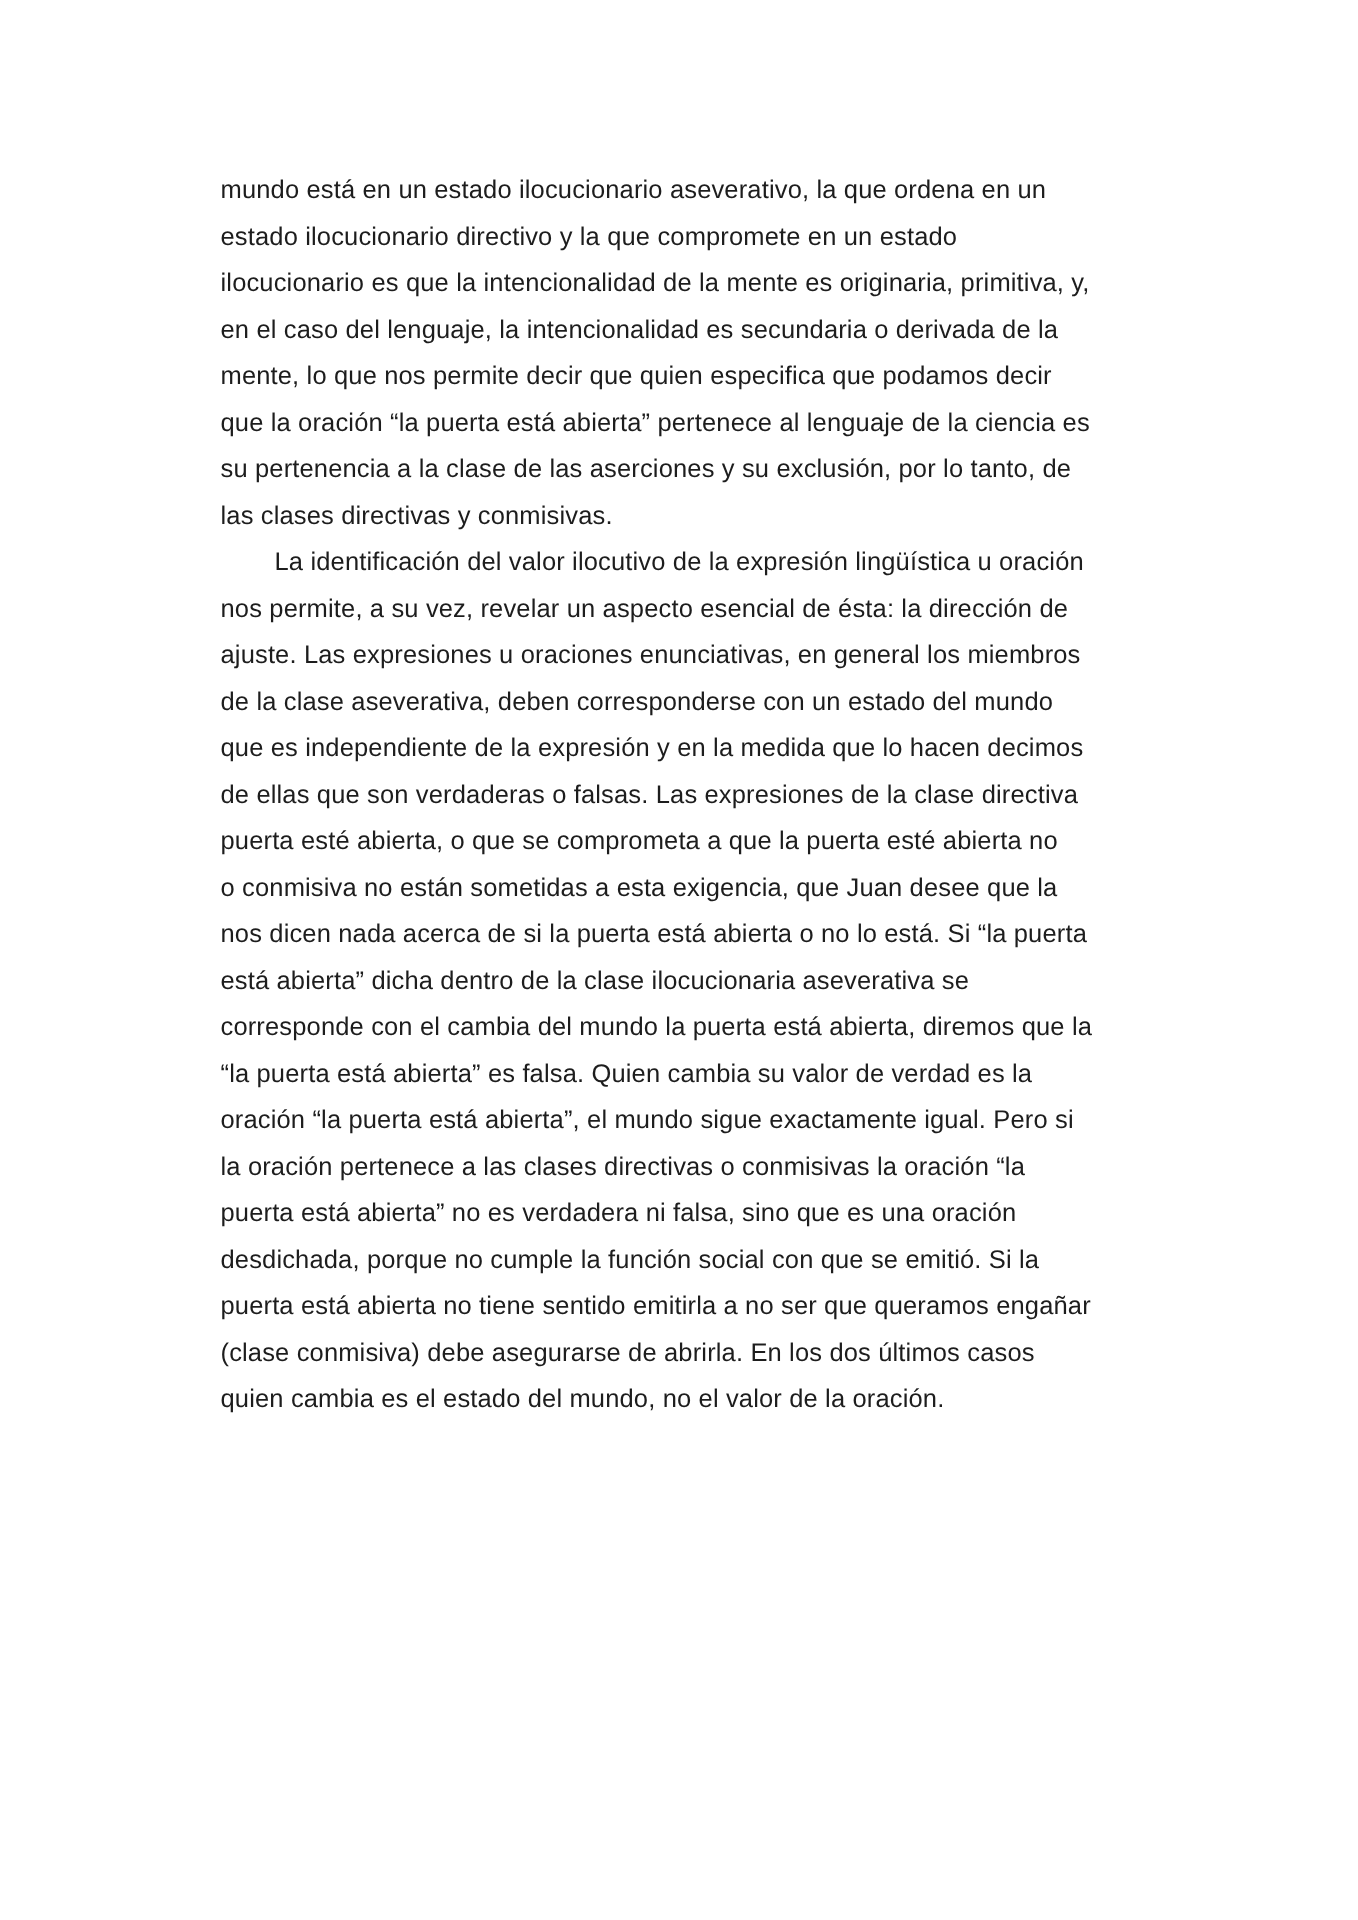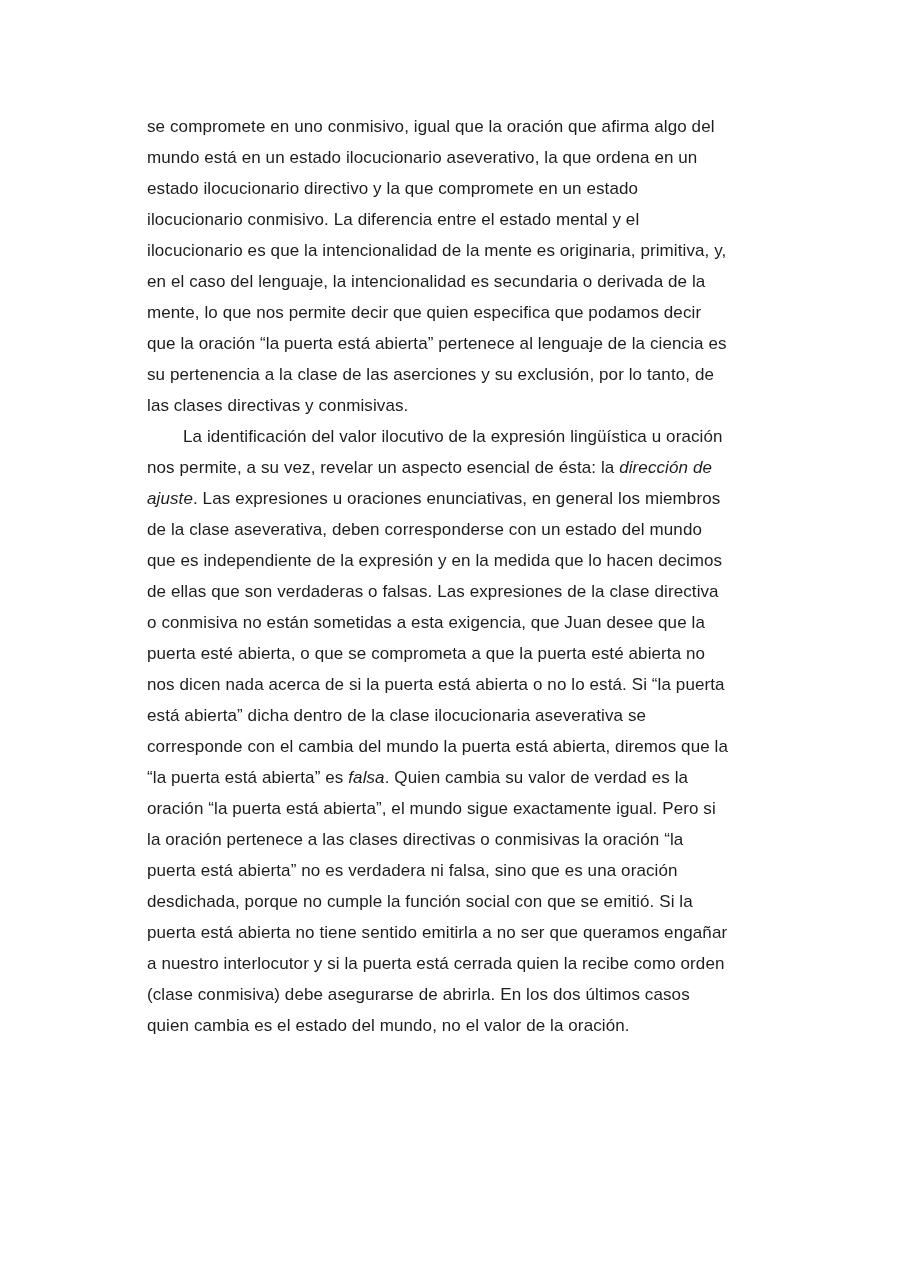--- a/index.html
+++ b/index.html
@@ -25,55 +25,52 @@
   .paragraph + .paragraph { }
   .line {
     white-space: pre;
     height: 31px;
     line-height: 31px;
     font-size: 17px;
     color: #1d1d1d;
     letter-spacing: 0.1px;
   }
   .paragraph.indented .line:first-child { text-indent: 36px; }
-  .seg-italic { font-style: italic; }
+  .seg-italic { }
 </style>
 </head>
 <body>
 
 <div class="page">
   <div class="text-block" id="text-block" style="color: rgb(29, 29, 29);">
       <div class="paragraph">
-        <div class="line"><span class="seg-regular">se compromete en uno conmisivo, igual que la oración que afirma algo del</span></div>
         <div class="line"><span class="seg-regular">mundo está en un estado ilocucionario aseverativo, la que ordena en un</span></div>
         <div class="line"><span class="seg-regular">estado ilocucionario directivo y la que compromete en un estado</span></div>
-        <div class="line"><span class="seg-regular">ilocucionario conmisivo. La diferencia entre el estado mental y el</span></div>
         <div class="line"><span class="seg-regular">ilocucionario es que la intencionalidad de la mente es originaria, primitiva, y,</span></div>
         <div class="line"><span class="seg-regular">en el caso del lenguaje, la intencionalidad es secundaria o derivada de la</span></div>
         <div class="line"><span class="seg-regular">mente, lo que nos permite decir que quien especifica que podamos decir</span></div>
         <div class="line"><span class="seg-regular">que la oración “la puerta está abierta” pertenece al lenguaje de la ciencia es</span></div>
         <div class="line"><span class="seg-regular">su pertenencia a la clase de las aserciones y su exclusión, por lo tanto, de</span></div>
         <div class="line"><span class="seg-regular">las clases directivas y conmisivas.</span></div>
       </div>
       <div class="paragraph indented">
         <div class="line"><span class="seg-regular">La identificación del valor ilocutivo de la expresión lingüística u oración</span></div>
         <div class="line"><span class="seg-regular">nos permite, a su vez, revelar un aspecto esencial de ésta: la </span><span class="seg-italic">dirección de</span></div>
         <div class="line"><span class="seg-italic">ajuste</span><span class="seg-regular">. Las expresiones u oraciones enunciativas, en general los miembros</span></div>
         <div class="line"><span class="seg-regular">de la clase aseverativa, deben corresponderse con un estado del mundo</span></div>
         <div class="line"><span class="seg-regular">que es independiente de la expresión y en la medida que lo hacen decimos</span></div>
         <div class="line"><span class="seg-regular">de ellas que son verdaderas o falsas. Las expresiones de la clase directiva</span></div>
+        <div class="line"><span class="seg-regular">puerta esté abierta, o que se comprometa a que la puerta esté abierta no</span></div>
         <div class="line"><span class="seg-regular">o conmisiva no están sometidas a esta exigencia, que Juan desee que la</span></div>
-        <div class="line"><span class="seg-regular">puerta esté abierta, o que se comprometa a que la puerta esté abierta no</span></div>
         <div class="line"><span class="seg-regular">nos dicen nada acerca de si la puerta está abierta o no lo está. Si “la puerta</span></div>
         <div class="line"><span class="seg-regular">está abierta” dicha dentro de la clase ilocucionaria aseverativa se</span></div>
         <div class="line"><span class="seg-regular">corresponde con el cambia del mundo la puerta está abierta, diremos que la</span></div>
         <div class="line"><span class="seg-regular">“la puerta está abierta” es </span><span class="seg-italic">falsa</span><span class="seg-regular">. Quien cambia su valor de verdad es la</span></div>
         <div class="line"><span class="seg-regular">oración “la puerta está abierta”, el mundo sigue exactamente igual. Pero si</span></div>
         <div class="line"><span class="seg-regular">la oración pertenece a las clases directivas o conmisivas la oración “la</span></div>
         <div class="line"><span class="seg-regular">puerta está abierta” no es verdadera ni falsa, sino que es una oración</span></div>
         <div class="line"><span class="seg-regular">desdichada, porque no cumple la función social con que se emitió. Si la</span></div>
         <div class="line"><span class="seg-regular">puerta está abierta no tiene sentido emitirla a no ser que queramos engañar</span></div>
-        <div class="line"><span class="seg-regular">a nuestro interlocutor y si la puerta está cerrada quien la recibe como orden</span></div>
         <div class="line"><span class="seg-regular">(clase conmisiva) debe asegurarse de abrirla. En los dos últimos casos</span></div>
         <div class="line"><span class="seg-regular">quien cambia es el estado del mundo, no el valor de la oración.</span></div>
       </div>
     </div>
 </div>
 
 </body></html>

